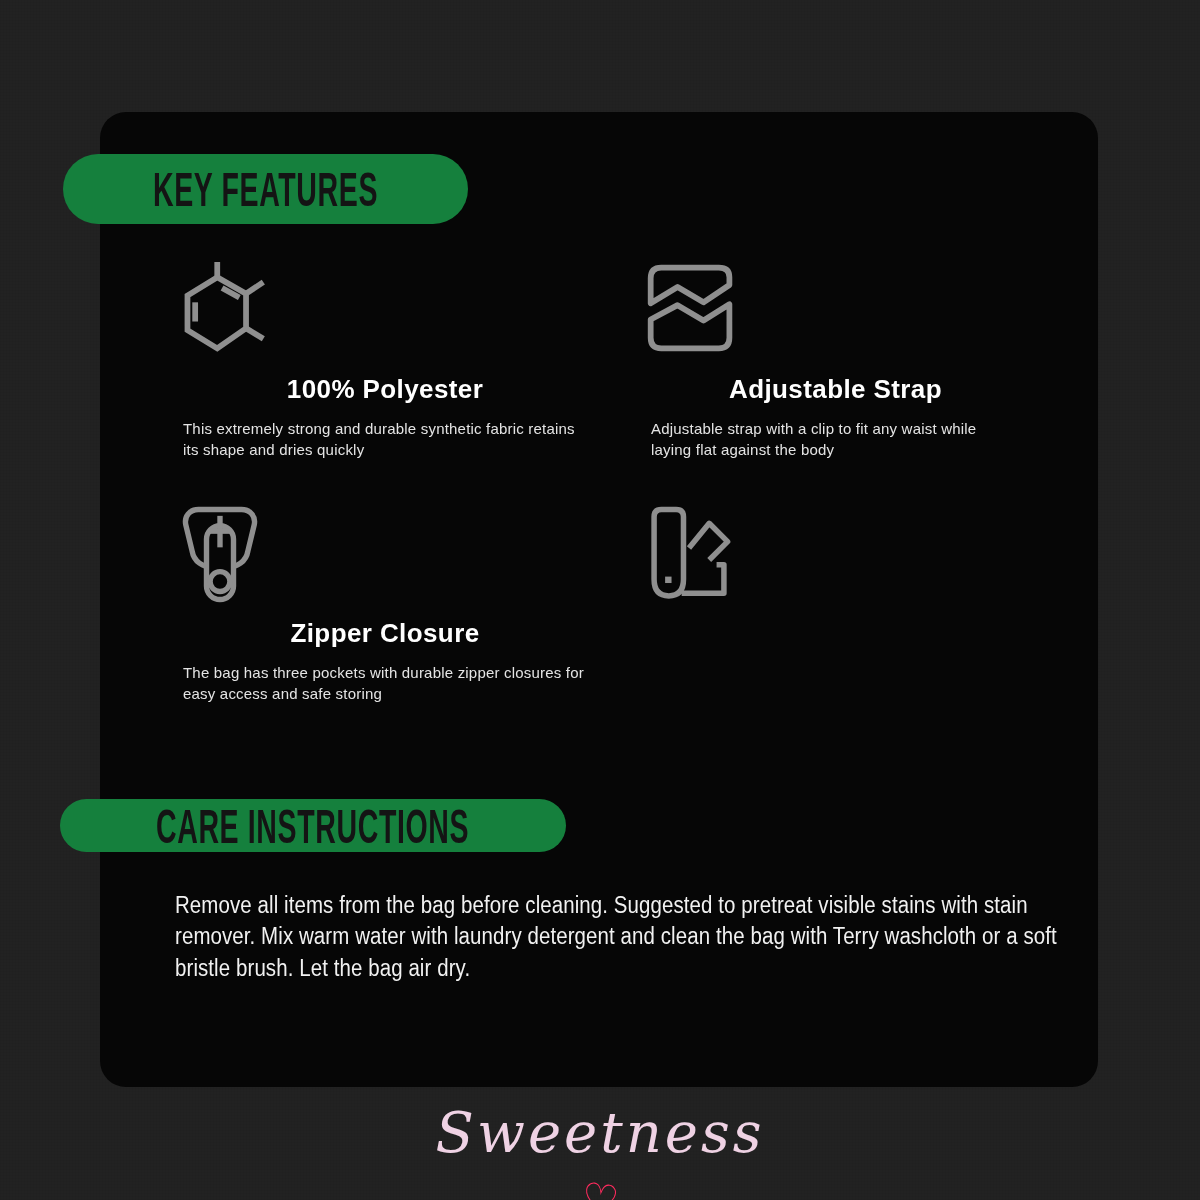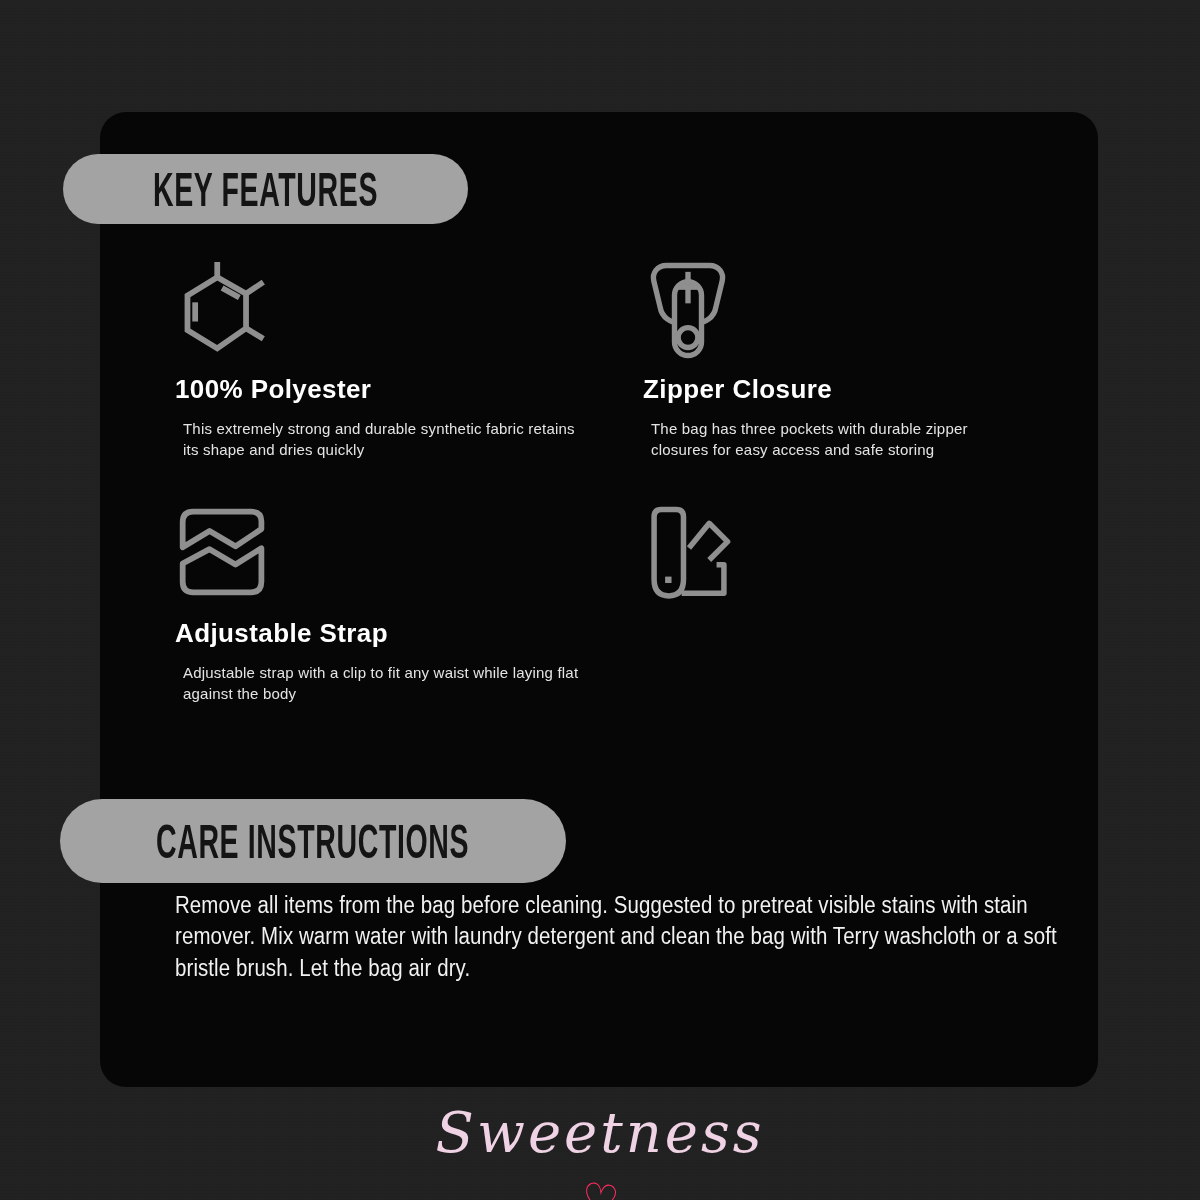--- a/index.html
+++ b/index.html
@@ -19,37 +19,38 @@
     background:
       repeating-linear-gradient(0deg, rgba(0,0,0,.035) 0 1px, rgba(255,255,255,0) 1px 3px),
       repeating-linear-gradient(90deg, rgba(0,0,0,.03) 0 1px, rgba(255,255,255,0) 1px 3px);
     opacity:.55;
   }
   .card{
     position:absolute;left:100px;top:112px;width:998px;height:975px;
     background:#060606;border-radius:26px;
   }
   .pill{
-    position:absolute;background:#a3a3a3;border-radius:999px;
+    position:absolute;background:#15803d;border-radius:999px;
     display:flex;align-items:center;justify-content:center;
   }
   .pill-key{left:63px;top:154px;width:405px;height:70px;}
-  .pill-care{left:60px;top:799px;width:506px;height:84px;}
+  .pill-care{left:60px;top:799px;width:506px;height:53px;}
   .pill-text{
     font-size:46px;font-weight:bold;color:#141414;white-space:nowrap;
     transform:scale(0.62,1.04);letter-spacing:1px;
   }
   .features{
     position:absolute;left:175px;top:260px;
     display:grid;grid-template-columns:420px 385px;column-gap:48px;row-gap:36px;
   }
   .icon-box{height:106px;margin:0;}
   .f-title{
     margin:8px 0 14px 0;font-size:26px;font-weight:bold;color:#ffffff;
     letter-spacing:.4px;
+    text-align:center;
   }
   .f-desc{
     margin:8px;font-size:15px;line-height:1.37;color:#e4e4e4;letter-spacing:.2px;
   }
   .care-body{
     position:absolute;left:175px;top:890px;width:1010px;margin:0;
     font-size:23px;line-height:1.36;color:#f1f1f1;
     transform:scaleX(0.89);transform-origin:left top;letter-spacing:.1px;
   }
   .footer{
@@ -90,41 +91,41 @@
           <line x1="49" y1="29" x2="67" y2="39"></line>
           <line x1="21" y1="44" x2="21" y2="64"></line>
         </svg>
       </div>
       <h3 class="f-title">100% Polyester</h3>
       <p class="f-desc">This extremely strong and durable synthetic fabric retains its shape and dries quickly</p>
     </div>
 
     <div class="feature">
       <div class="icon-box">
+        <svg width="96" height="98" viewBox="0 0 100 102" fill="none" stroke="#8f8f8f" stroke-width="6" stroke-linejoin="round">
+          <path d="M8,45 V19 Q8,8 19,8 H79 Q90,8 90,18 V26 L63,44 L36,28 Z"></path>
+          <path d="M8,62 L36,47 L63,63 L90,46 V81 Q90,92 79,92 H19 Q8,92 8,81 Z"></path>
+        </svg>
+      </div>
+      <h3 class="f-title">Adjustable Strap</h3>
+      <p class="f-desc">Adjustable strap with a clip to fit any waist while laying flat against the body</p>
+    </div>
+
+    <div class="feature">
+      <div class="icon-box">
         <svg width="90" height="102" viewBox="0 0 100 113" fill="none" stroke="#8f8f8f" stroke-width="6">
           <path d="M26,6 L74,6 C84,6 90,14 88,23 L81,52 C79,64 69,70 58,70 L42,70 C31,70 21,64 19,52 L12,23 C10,14 16,6 26,6 Z"></path>
           <rect x="35" y="24" width="30" height="82" rx="15" fill="#060606"></rect>
           <line x1="50" y1="13" x2="50" y2="48"></line>
           <line x1="38" y1="30" x2="62" y2="30"></line>
           <circle cx="50" cy="86" r="11"></circle>
         </svg>
       </div>
       <h3 class="f-title">Zipper Closure</h3>
       <p class="f-desc">The bag has three pockets with durable zipper closures for easy access and safe storing</p>
-    </div>
-
-    <div class="feature">
-      <div class="icon-box">
-        <svg width="96" height="98" viewBox="0 0 100 102" fill="none" stroke="#8f8f8f" stroke-width="6" stroke-linejoin="round">
-          <path d="M8,45 V19 Q8,8 19,8 H79 Q90,8 90,18 V26 L63,44 L36,28 Z"></path>
-          <path d="M8,62 L36,47 L63,63 L90,46 V81 Q90,92 79,92 H19 Q8,92 8,81 Z"></path>
-        </svg>
-      </div>
-      <h3 class="f-title">Adjustable Strap</h3>
-      <p class="f-desc">Adjustable strap with a clip to fit any waist while laying flat against the body</p>
     </div>
 
     <div class="feature">
       <div class="icon-box">
         <svg width="92" height="102" viewBox="0 0 100 111" fill="none" stroke="#8f8f8f" stroke-width="6" stroke-linejoin="round">
           <path d="M12,14 Q12,6 20,6 H36 Q44,6 44,14 V82 Q44,100 28,100 Q12,100 12,82 Z"></path>
           <rect x="24" y="79" width="7" height="7" fill="#8f8f8f" stroke="none"></rect>
           <path d="M50,48 L72,21 L92,41 L72,61"></path>
           <path d="M80,66 L88,66 L88,97 L42,97"></path>
         </svg>

